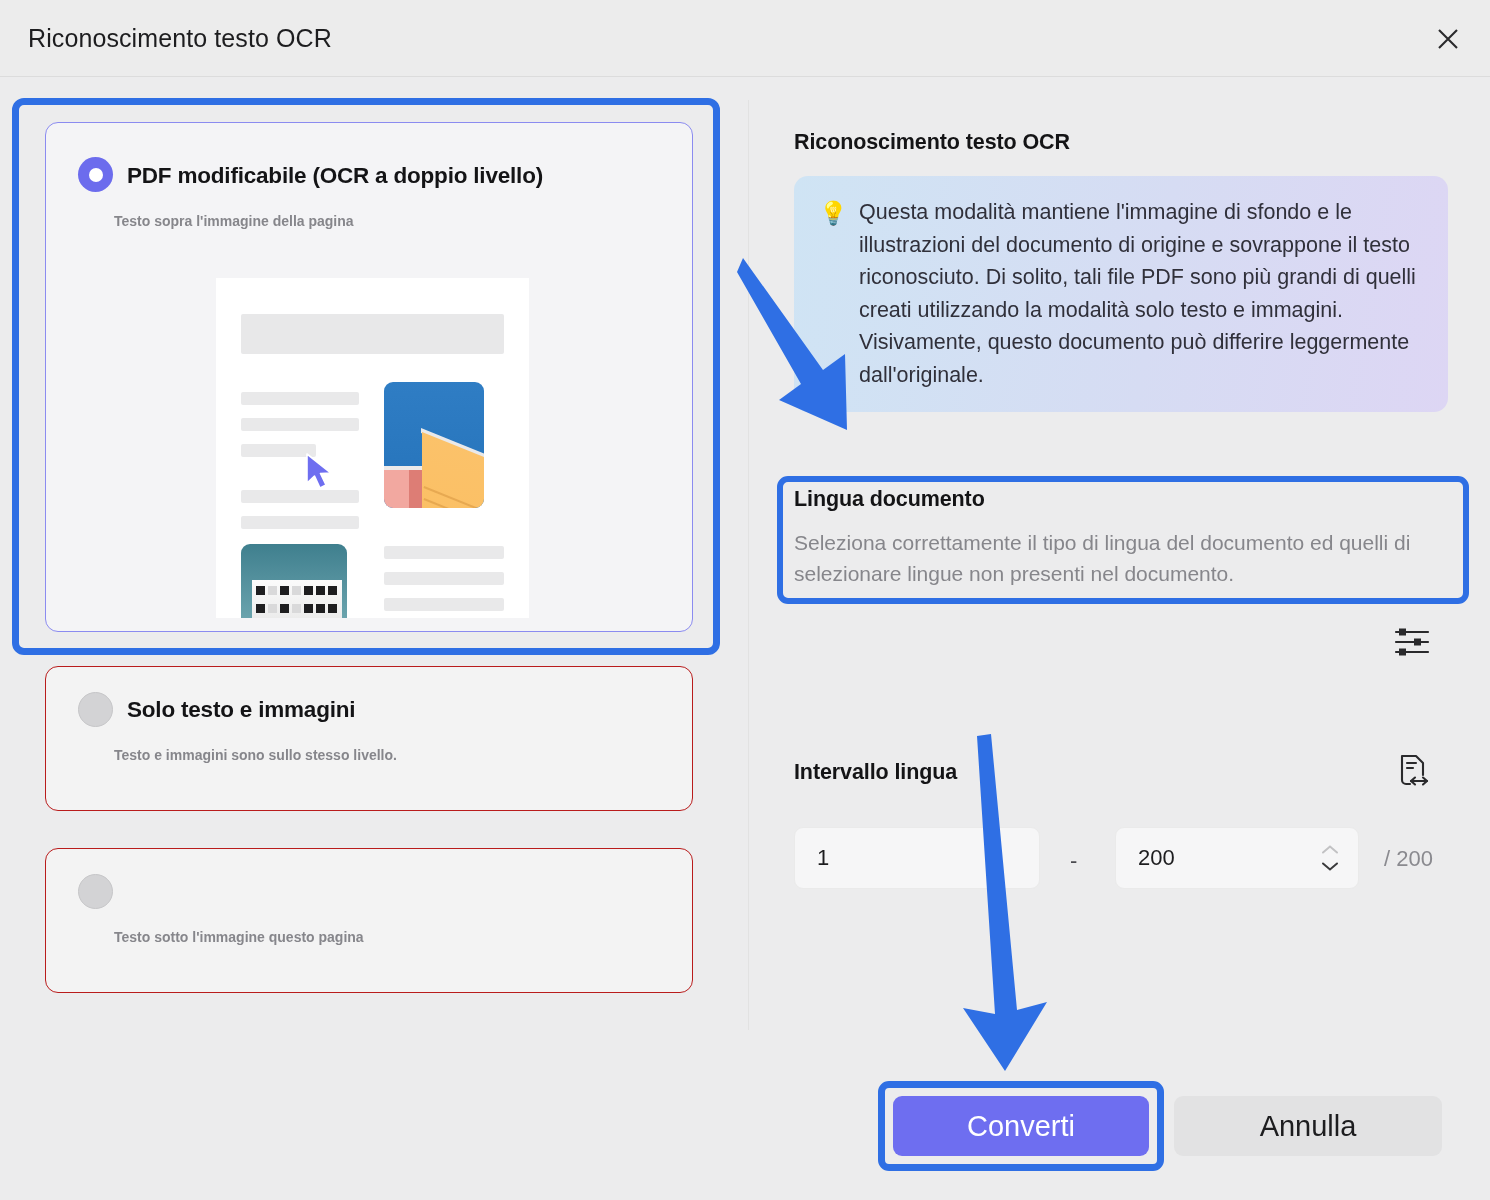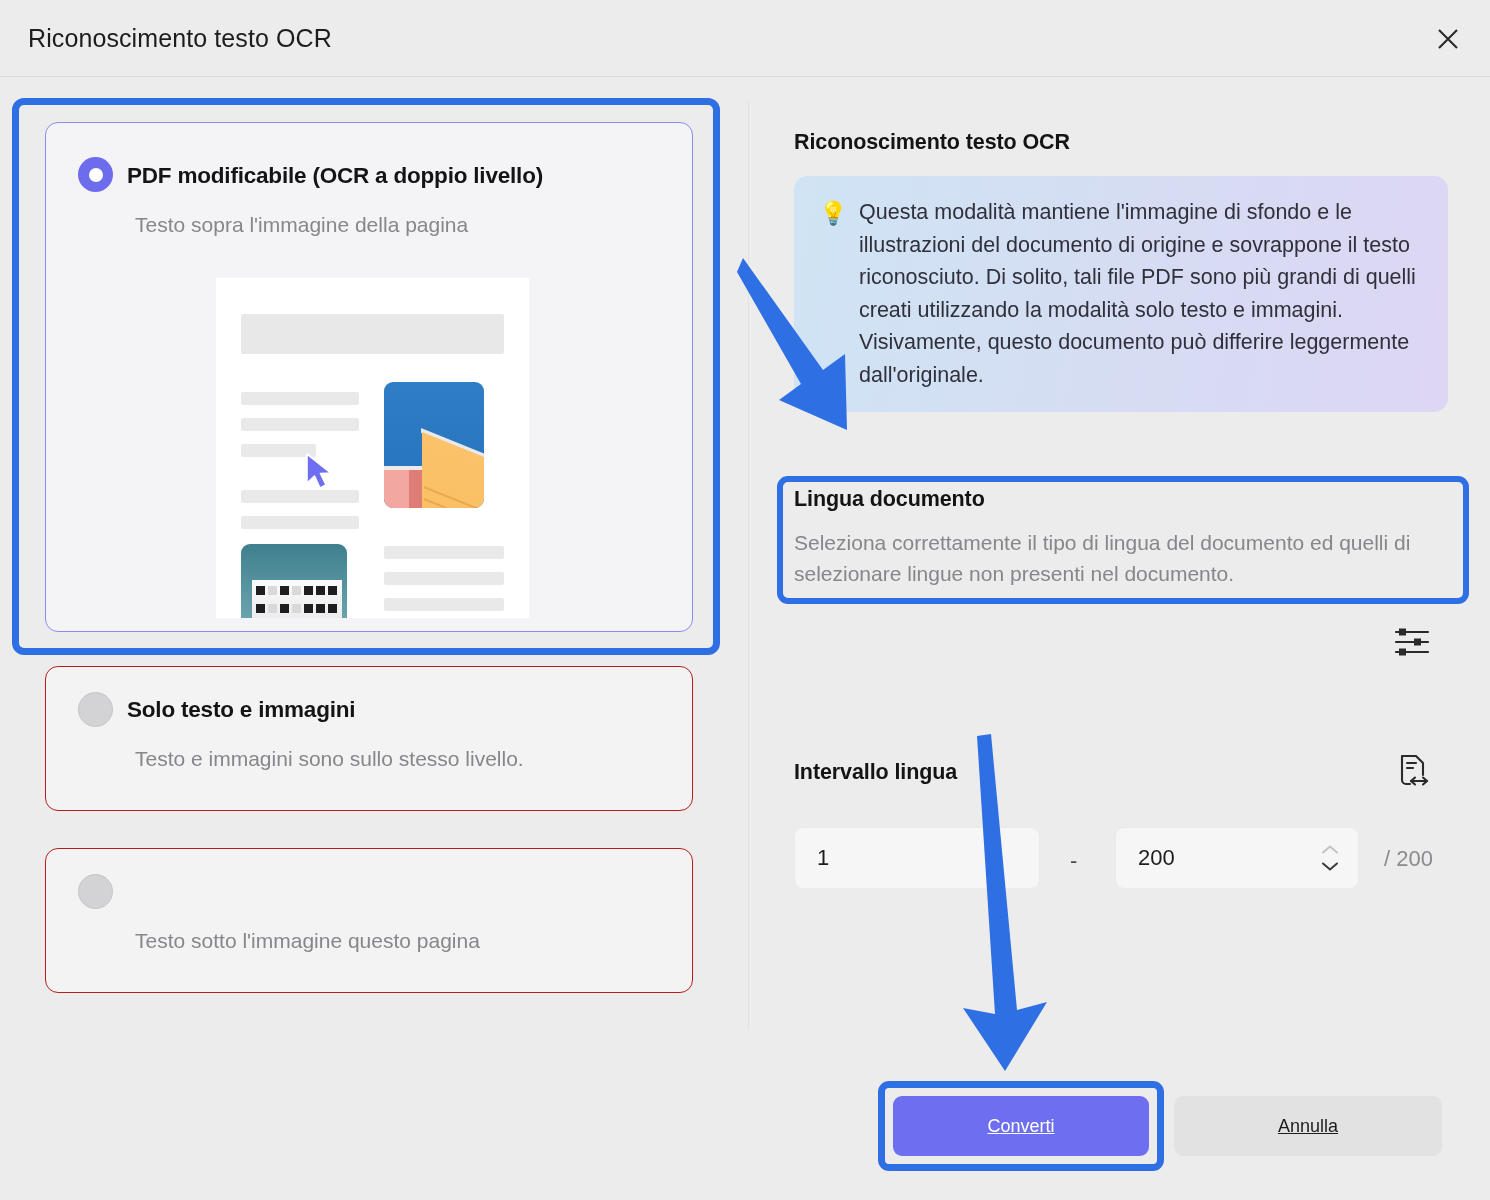--- a/index.html
+++ b/index.html
@@ -64,21 +64,21 @@
     top: 25px;
     background: #d3d3d5; border: 1px solid #c6c6c8;
   }
   .opt-title {
     position: absolute; left: 81px; font-size: 22.5px; font-weight: bold; color: #141416;
     letter-spacing: -.2px; white-space: nowrap;
   }
   .opt-card.selected .opt-title { top: 40px; }
   .opt-card.plain .opt-title { top: 30px; }
   .opt-desc {
-    position: absolute; left: 89px; font-size: 21px; color: #86868b; white-space: nowrap;
+    position: absolute; left: 68px; font-size: 14px; color: #86868b; white-space: nowrap; font-weight: bold;
   }
   .opt-card.selected .opt-desc { top: 90px; }
   .opt-card.plain .opt-desc { top: 80px; }
 
   
   .preview {
     position: absolute; left: 170px; top: 155px; width: 313px; height: 340px;
     overflow: hidden;
   }
   .page-sheet {
@@ -218,21 +218,21 @@
 
   .pages-select { left: 46px; top: 832px; width: 645px; height: 60px; }
 
   
   .annot-box-convert {
     position: absolute; left: 878px; top: 1081px; width: 286px; height: 90px;
     border: 7px solid #2f6fe4; border-radius: 11px; pointer-events: none; z-index: 6;
   }
   .btn {
     position: absolute; border-radius: 9px; display: flex; align-items: center;
-    justify-content: center; font-size: 18px; cursor: pointer; border: 0; text-decoration: underline;
+    justify-content: center; font-size: 29px; cursor: pointer; border: 0;
   }
   .btn-convert {
     left: 893px; top: 1096px; width: 256px; height: 60px;
     background: #6e6ef0; color: #ffffff;
   }
   .btn-cancel {
     left: 1174px; top: 1096px; width: 268px; height: 60px;
     background: #e2e2e3; color: #1d1d1f;
   }
 

